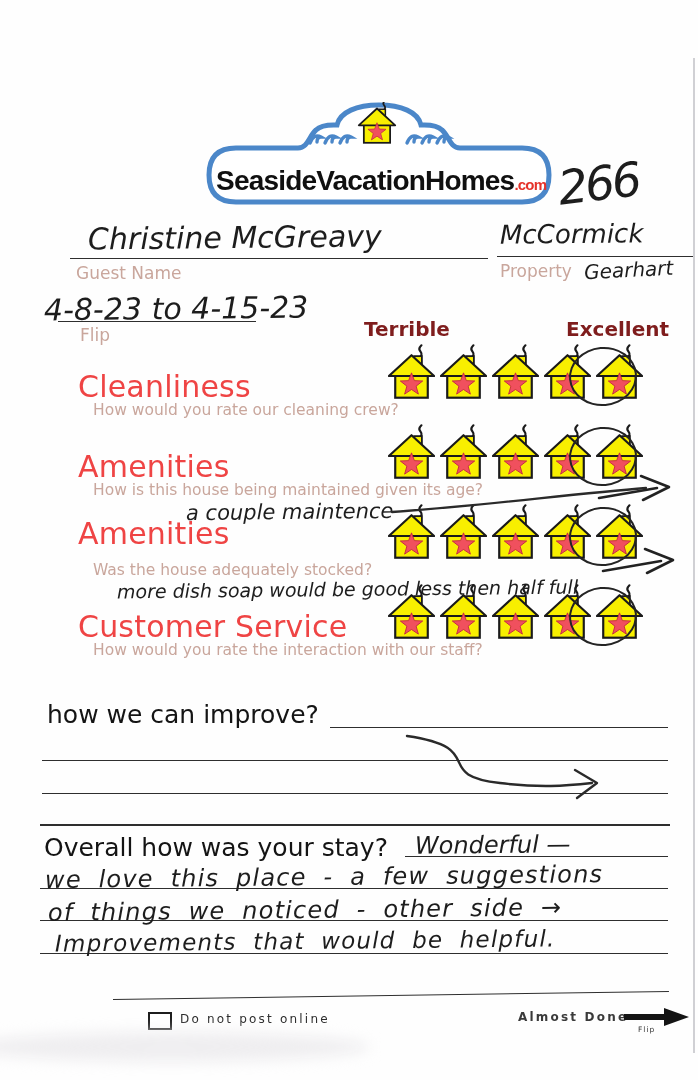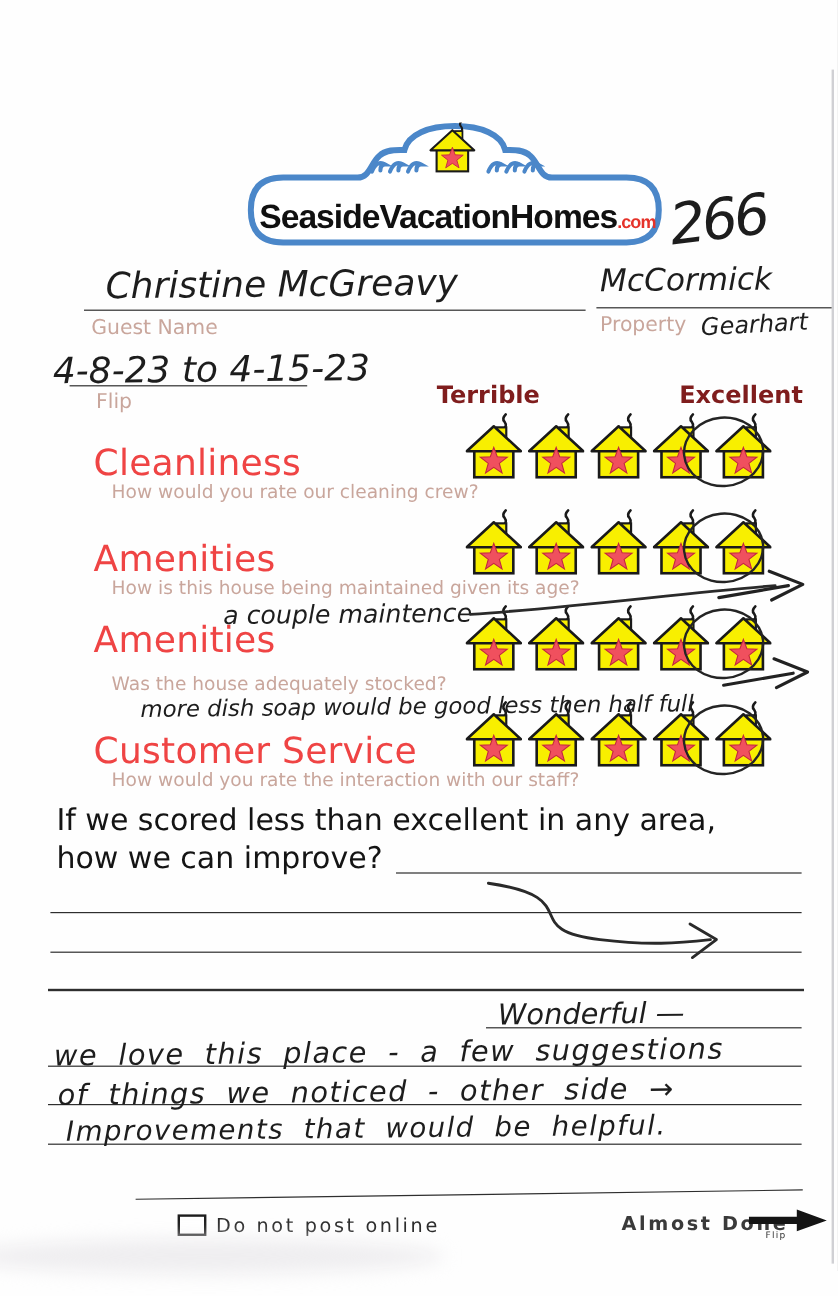--- a/index.html
+++ b/index.html
@@ -24,21 +24,21 @@
   
   .fline{position:absolute;border-top:1.8px solid #2e2e2e;height:0;z-index:1;}
   .fline.thick{border-top-width:2.5px;}
   
   .circle-annot{position:absolute;border:2.6px solid #242424;border-radius:50%;
     transform:rotate(-5deg);z-index:6;background:transparent;}
   .houses{position:absolute;display:flex;gap:5px;z-index:2;}
   .note{z-index:5;}
   
   .cbx{position:absolute;width:20px;height:14px;border:2.3px solid #1d1d1d;background:#fff;}
-  .footer-text{position:absolute;font-size:16px;letter-spacing:2.2px;color:#2c2c2c;white-space:nowrap;}
+  .footer-text{position:absolute;font-size:12px;letter-spacing:2.2px;color:#2c2c2c;white-space:nowrap;}
   .flip-text{position:absolute;font-size:7.5px;letter-spacing:1px;color:#333;}
   .scan-edge{position:absolute;left:693px;top:58px;width:2px;height:995px;background:#bcbcc2;opacity:.7;}
   .scan-smudge{position:absolute;left:-30px;top:1032px;width:400px;height:30px;background:#efeef0;border-radius:50%;filter:blur(7px);}
 </style>
 </head>
 <body>
 
 <div class="sheet">
 
   <svg class="abs" style="left:206px;top:102px;z-index:2" width="346" height="106" viewBox="0 0 346 106">
@@ -252,32 +252,32 @@
           <path d="M34 16 q5 -3 2 -7 q-3 -3 1 -7" fill="none" stroke="#1a1a1a" stroke-width="2.4" stroke-linecap="round"></path>
           <rect x="29" y="14" width="8.5" height="12" fill="#f8ef00" stroke="#1a1a1a" stroke-width="2"></rect>
           <rect x="8" y="34" width="36" height="26" fill="#f8ef00" stroke="#1a1a1a" stroke-width="2.4"></rect>
           <polygon points="26,13 1,36 51,36" fill="#f8ef00" stroke="#1a1a1a" stroke-width="2.4" stroke-linejoin="round"></polygon>
           <path d="M26 32.5 L29.2 41.1 L38.4 41.5 L31.1 47.2 L33.6 56 L26 50.9 L18.4 56 L20.9 47.2 L13.6 41.5 L22.8 41.1 Z" fill="#f0505e" stroke="#c2273f" stroke-width="1"></path>
         </svg>
       </div>
       <div class="circle-annot" style="left:569px;top:587px;width:64px;height:55px"></div>
     </div>
 
-  <div class="q" style="left:47px;top:669px">If we scored less than excellent in any area,</div>
   <div class="q" style="left:47px;top:700px">how we can improve?</div>
   <div class="fline" style="left:330px;top:727px;width:338px"></div>
   <div class="fline" style="left:42px;top:760px;width:626px"></div>
   <div class="fline" style="left:42px;top:793px;width:626px"></div>
 
   <svg class="abs" style="left:390px;top:723px;z-index:5" width="225" height="82" viewBox="0 0 225 82">
     <path d="M17 13 C100 25 40 52 110 60 C150 65 175 63 202 60" fill="none" stroke="#2a2a2a" stroke-width="2.4" stroke-linecap="round"></path>
     <path d="M185 47 L207 60 L187 75" fill="none" stroke="#2a2a2a" stroke-width="2.4" stroke-linecap="round" stroke-linejoin="round"></path>
   </svg>
 
   <div class="fline thick" style="left:40px;top:824px;width:630px"></div>
+  <div class="q" style="left:44px;top:833px">Overall how was your stay?</div>
 
   <div class="hw" style="left:415px;top:831px;font-size:24px">Wonderful —</div>
   <div class="fline" style="left:405px;top:856px;width:263px"></div>
 
   <div class="hw hw-wide" style="left:45px;top:863px;font-size:24px">we love this place - a few suggestions</div>
   <div class="fline" style="left:40px;top:888px;width:628px"></div>
 
   <div class="hw hw-wide" style="left:48px;top:896px;font-size:24px">of things we noticed - other side →</div>
   <div class="fline" style="left:40px;top:920px;width:628px"></div>
 

